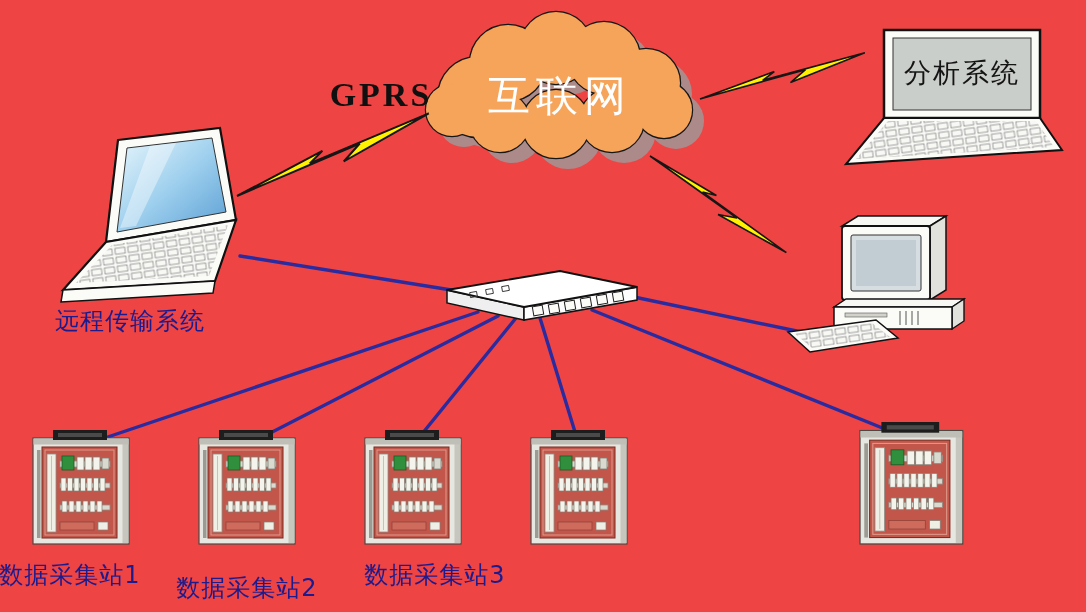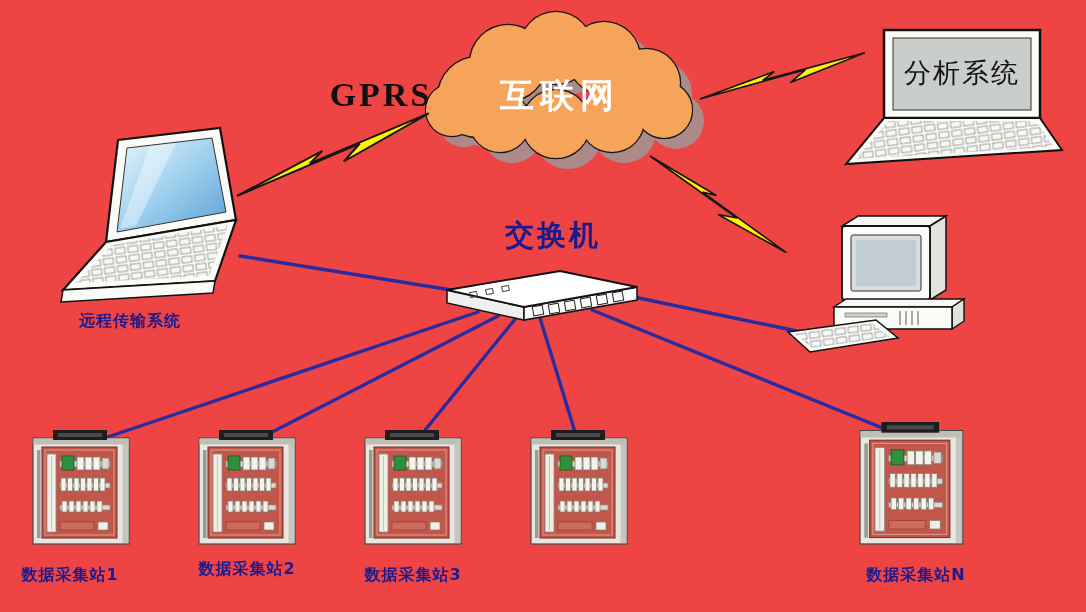--- a/index.html
+++ b/index.html
@@ -19,29 +19,29 @@
     position:absolute;
     transform:translate(-50%,-50%);
     white-space:nowrap;
     user-select:none;
   }
   .gprs{
     font-family:"Liberation Serif",serif;
     font-weight:bold;font-size:34px;letter-spacing:3px;color:#101010;
   }
   .cloud-text{
-    font-size:34px;font-weight:bold;letter-spacing:6px;
+    font-size:42px;font-weight:normal;letter-spacing:6px;
     color:var(--cloud-text,#ffffff);
   }
   .switch-title{
     font-size:29px;font-weight:600;letter-spacing:3px;
     color:var(--label-text,#1B1B8E);
   }
   .blue{
-    font-size:16px;font-weight:700;letter-spacing:1px;
+    font-size:24px;font-weight:400;letter-spacing:1px;
     color:var(--label-text,#1B1B8E);
   }
   .screen-text{
     font-size:27px;letter-spacing:2px;color:#141414;
   }
 </style>
 </head>
 <body>
 
 <div id="canvas">
@@ -194,25 +194,23 @@
     <use href="#cabinet-def" transform="translate(199,430)"></use>
     <use href="#cabinet-def" transform="translate(365,430)"></use>
     <use href="#cabinet-def" transform="translate(531,430)"></use>
     <use href="#cabinet-def" transform="translate(860,422) scale(1.07)"></use>
   </svg>
 
   <span class="lbl gprs" style="left:381px;top:95px;">GPRS</span>
 
   <span class="lbl cloud-text" style="left:560px;top:96px;">互联网</span>
 
-  <span class="lbl switch-title" style="left:553px;top:236px;">交换机</span>
 
   <span class="lbl blue" style="left:130px;top:321px;">远程传输系统</span>
 
   <span class="lbl screen-text" style="left:962px;top:73px;">分析系统</span>
 
 
   <span class="lbl blue" style="left:70px;top:575px;">数据采集站1</span>
-  <span class="lbl blue" style="left:247px;top:569px;">数据采集站2</span>
-  <span class="lbl blue" style="left:413px;top:575px;">数据采集站3</span>
-  <span class="lbl blue" style="left:916px;top:575px;">数据采集站N</span>
+  <span class="lbl blue" style="left:247px;top:588px;">数据采集站2</span>
+  <span class="lbl blue" style="left:435px;top:575px;">数据采集站3</span>
 
 </div>
 
 </body></html>

